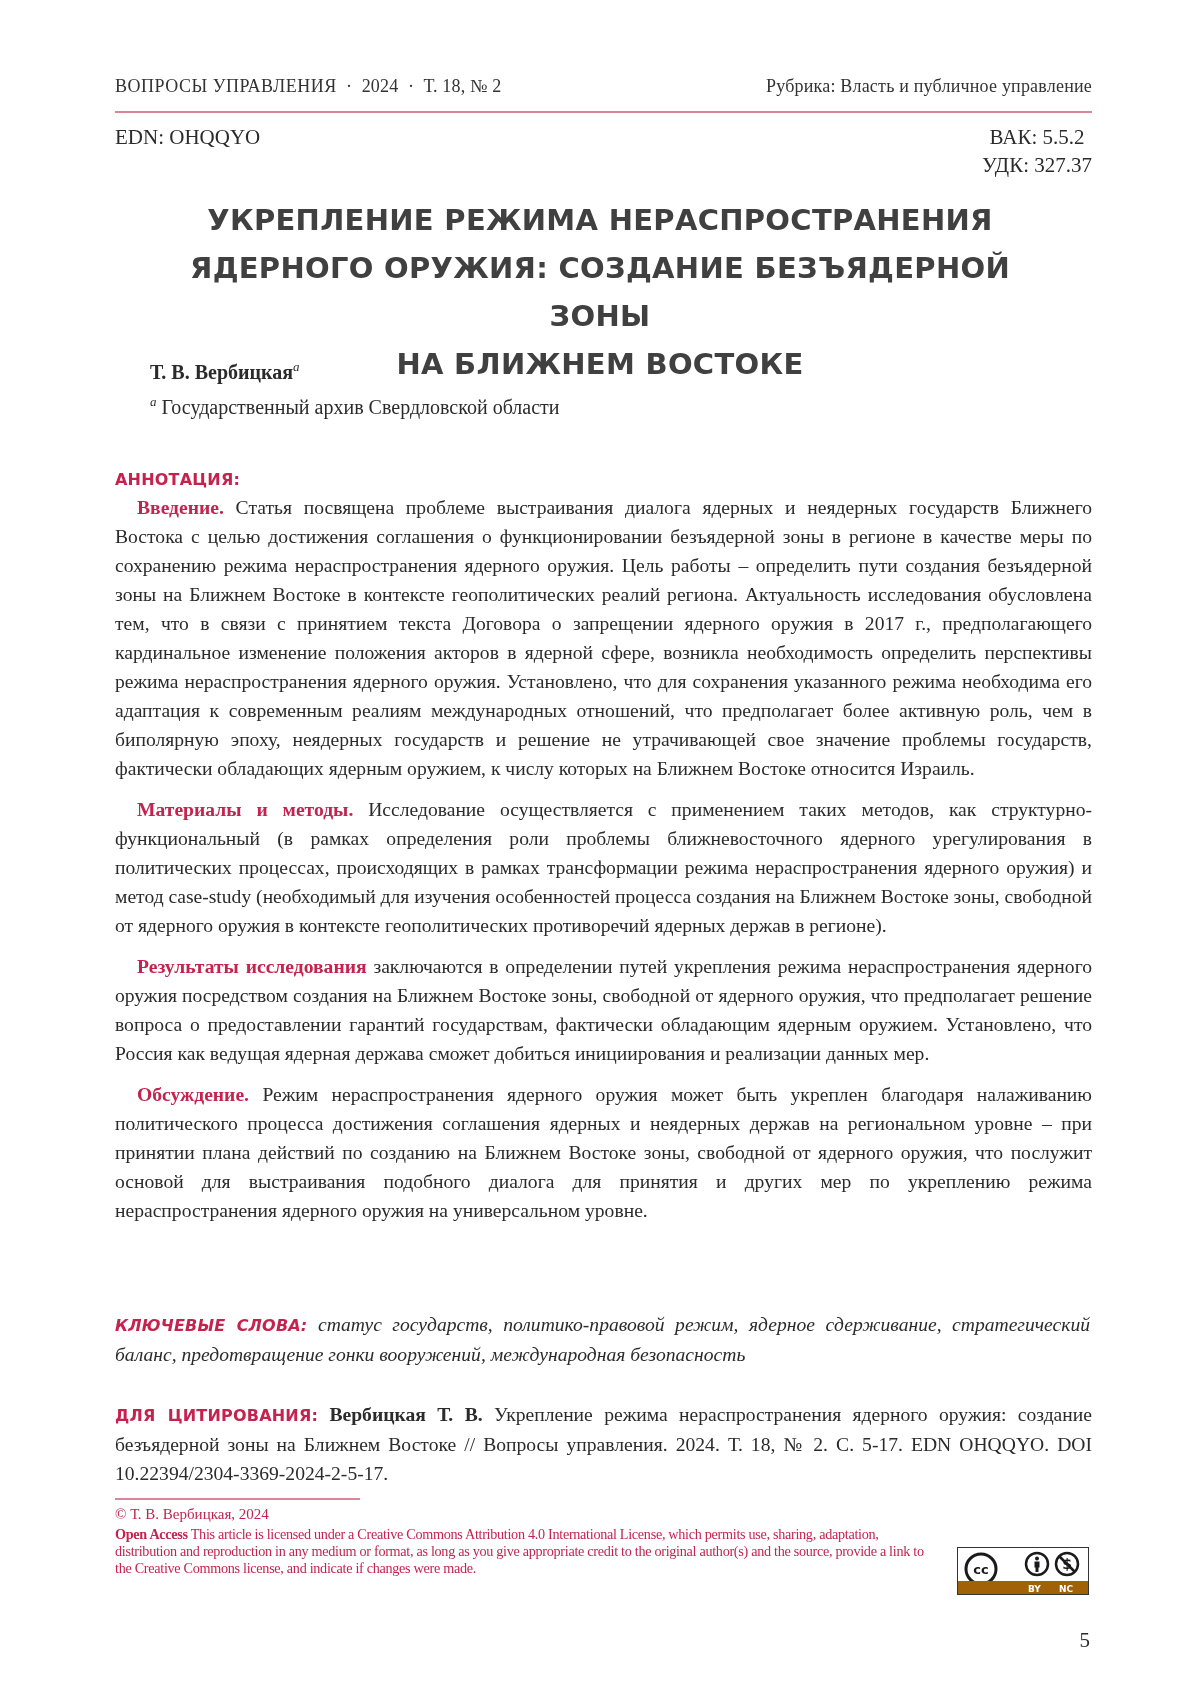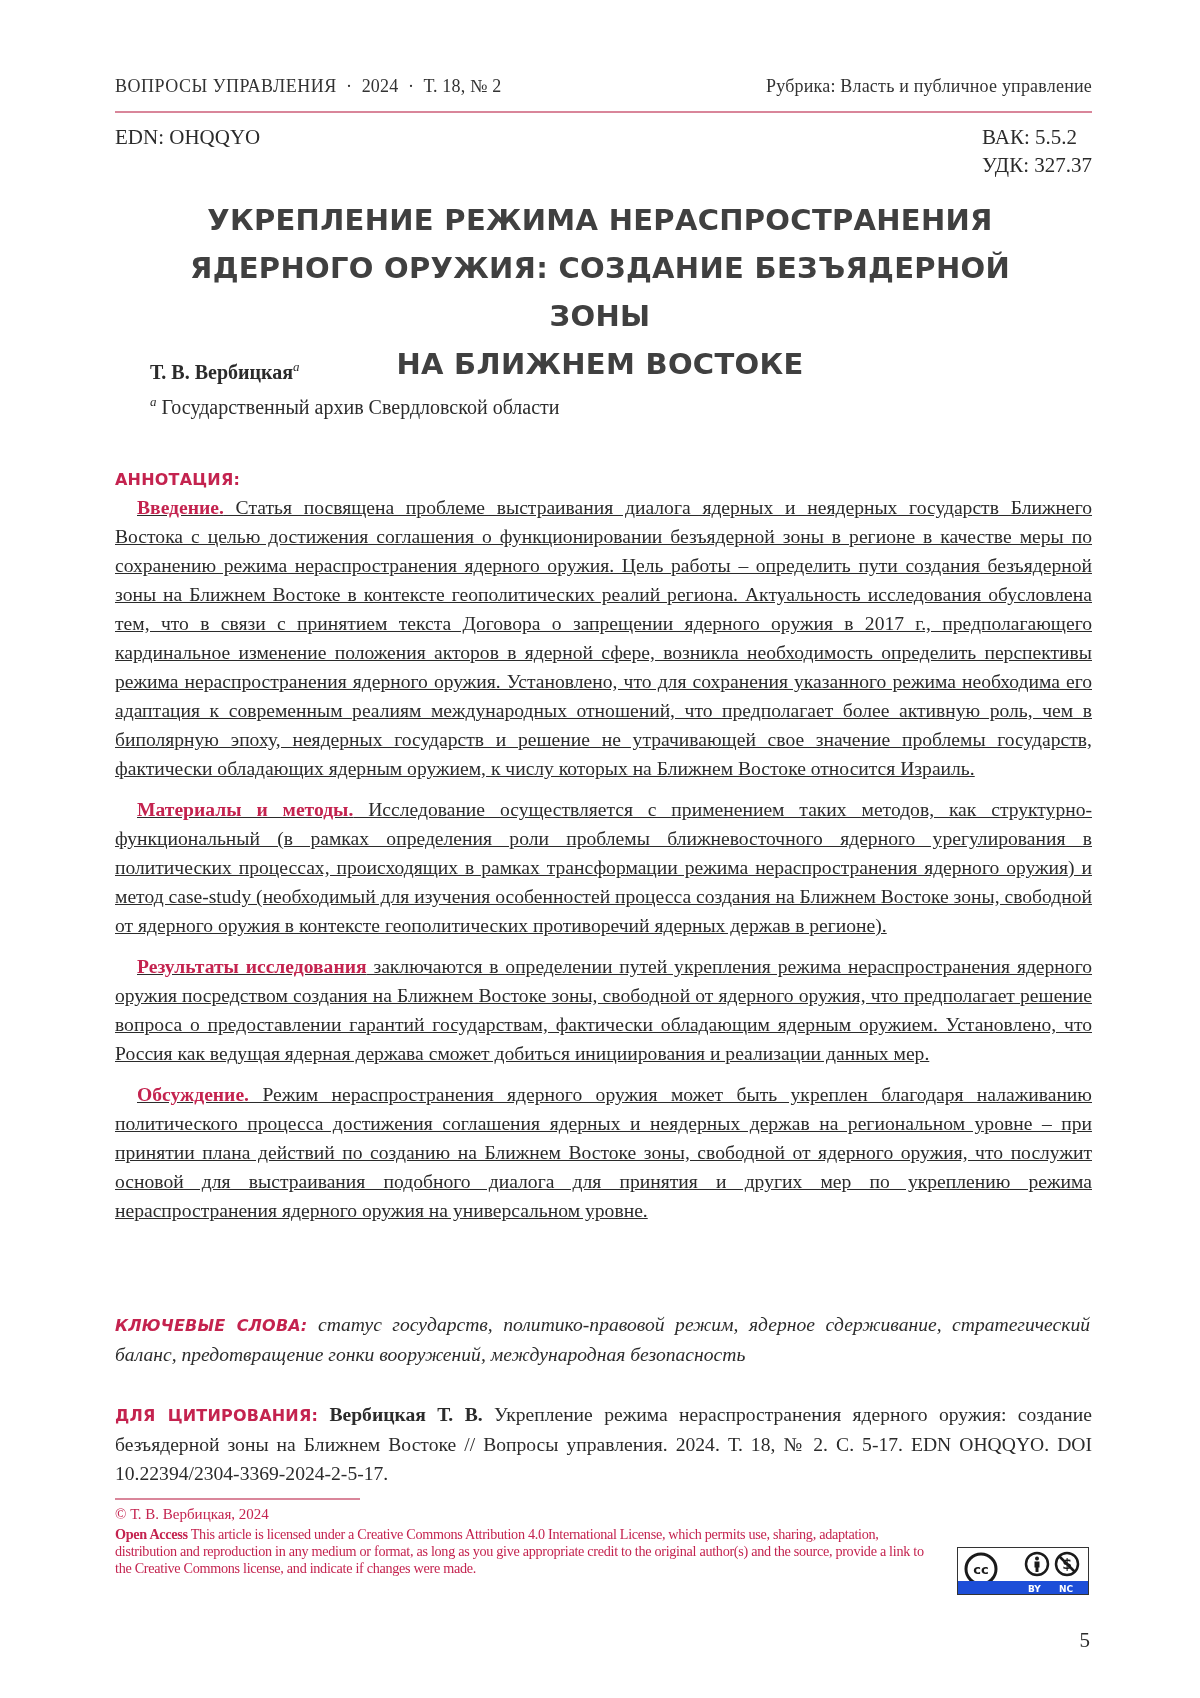--- a/index.html
+++ b/index.html
@@ -6,46 +6,46 @@
   html, body { width: 1200px; height: 1698px; background: #ffffff; }
   body { font-family: "Liberation Serif", "DejaVu Serif", serif; color: #2b2b2b; position: relative; overflow: hidden; }
 
   .page { position: absolute; left: 0; top: 0; width: 1200px; height: 1372px; }
 
   .running-head { position: absolute; left: 115px; right: 108px; top: 76px; display: flex; justify-content: space-between; align-items: baseline; font-size: 18px; color: #333; letter-spacing: 0.2px; }
   .running-head .journal { letter-spacing: 0.5px; }
   .head-rule { position: absolute; left: 115px; right: 108px; top: 111px; height: 2px; background: #d9869a; }
 
   .ids { position: absolute; left: 115px; right: 108px; top: 123px; font-size: 21px; line-height: 28px; color: #2b2b2b; display: flex; justify-content: space-between; }
-  .ids .right { text-align: left; margin-left: 45px; }
+  .ids .right { text-align: center; margin-left: 45px; }
 
   .title { position: absolute; left: 150px; right: 150px; top: 196px; text-align: center; font-family: "DejaVu Sans", "Liberation Sans", sans-serif; font-weight: bold; font-size: 29px; line-height: 48px; color: #404040; letter-spacing: 0.3px; }
 
   .author-block { position: absolute; left: 150px; right: 150px; top: 352px; text-align: left; font-size: 20px; line-height: 29px; color: #2b2b2b; }
   .author-block .author { font-weight: bold; }
   .author-block sup { font-style: italic; font-size: 13px; }
 
   .abstract { position: absolute; left: 115px; right: 108px; top: 470px; }
   .section-label { font-family: "DejaVu Sans", "Liberation Sans", sans-serif; font-weight: bold; color: #c4234f; font-size: 16px; letter-spacing: 0.2px; }
   .abstract-label { margin-bottom: 4px; }
-  .para { font-size: 19.6px; line-height: 29px; text-align: justify; text-indent: 22px; hyphens: manual; color: #2b2b2b; text-decoration: underline; }
+  .para { font-size: 19.6px; line-height: 29px; text-align: justify; text-indent: 22px; hyphens: manual; color: #2b2b2b; }
   .para .lead { color: #c4234f; font-weight: bold; }
   .para + .para { margin-top: 12px; }
 
   .keywords { position: absolute; left: 115px; right: 110px; top: 1310px; font-size: 19.6px; line-height: 29px; text-align: justify; font-style: italic; }
   .citation { position: absolute; left: 115px; right: 108px; top: 1400px; font-size: 19.6px; line-height: 29px; text-align: justify; }
   .citation .cite-author { font-weight: bold; }
 
   .foot-rule { position: absolute; left: 115px; top: 1498px; width: 245px; height: 2px; background: #d9869a; }
   .copyright { position: absolute; left: 115px; top: 1506px; font-size: 15px; color: #c4234f; }
   .license { position: absolute; left: 115px; top: 1526px; width: 820px; font-size: 14.2px; line-height: 17px; color: #c4234f; letter-spacing: -0.3px; }
   .license .oa { font-weight: bold; }
 
   .cc-badge { position: absolute; left: 957px; top: 1547px; width: 132px; height: 48px; border: 1.5px solid #333; background: #fff; }
-  .cc-badge .band { position: absolute; left: 0; right: 0; bottom: 0; height: 13px; background: #1d4ed8; }
+  .cc-badge .band { position: absolute; left: 0; right: 0; bottom: 0; height: 13px; background: #a16207; }
   .cc-badge .band span { position: absolute; bottom: 0px; font-family: "DejaVu Sans", sans-serif; font-size: 9px; color: #fff; font-weight: bold; }
   .cc-badge svg { position: absolute; }
 
   .page-number { position: absolute; right: 110px; top: 1628px; font-size: 21px; color: #2b2b2b; }
 </style>
 </head>
 <body>
 
 <div class="page">
 

